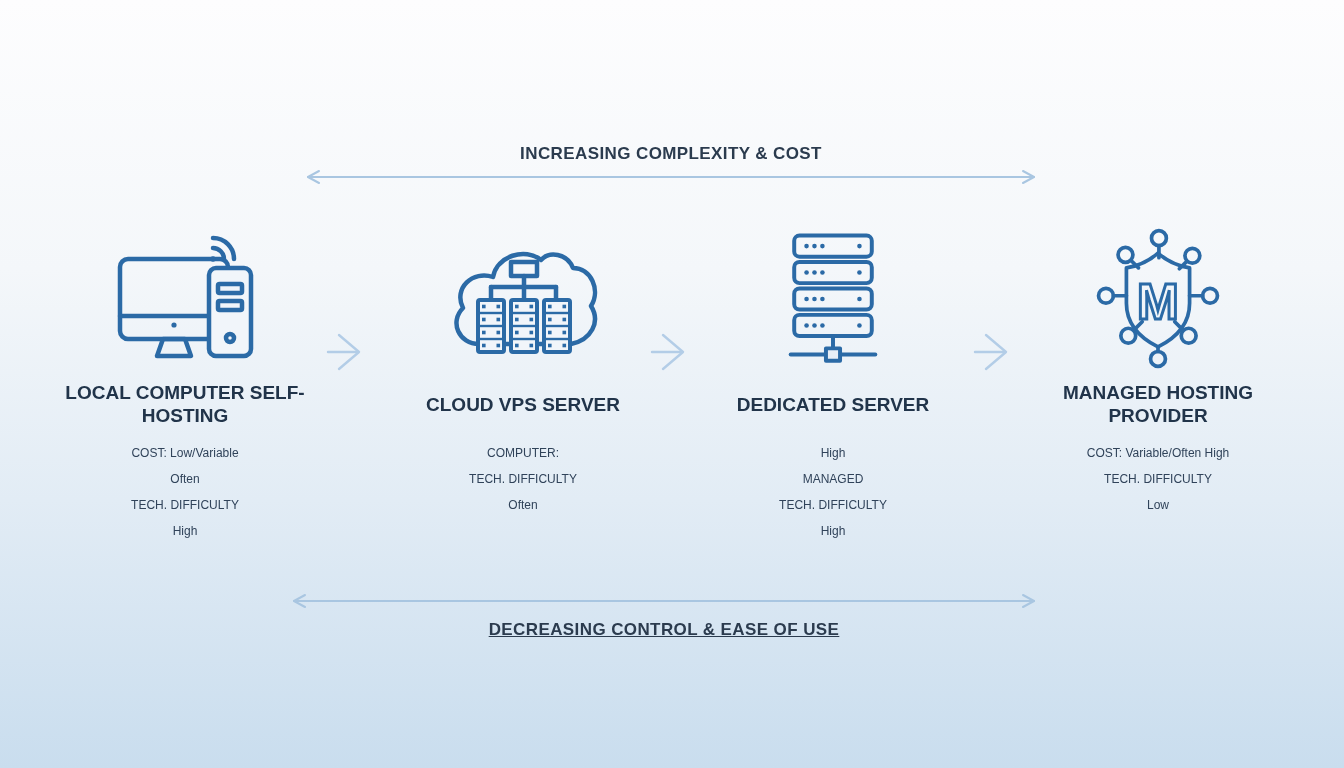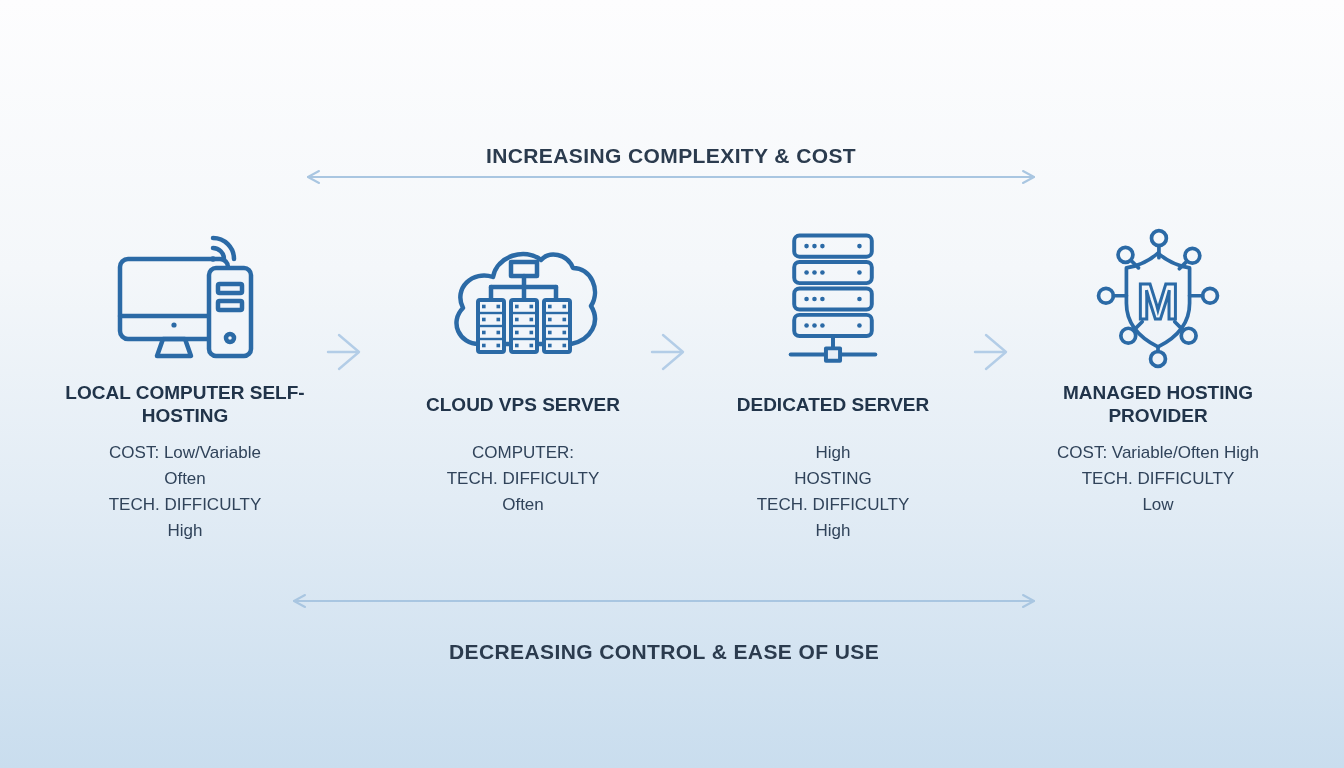--- a/index.html
+++ b/index.html
@@ -12,21 +12,21 @@
   }
   .stage {
     position: relative;
     width: 1344px;
     height: 768px;
     background: linear-gradient(180deg, #fdfdfe 0%, #f4f7fa 35%, #e2ecf5 65%, #c9ddee 100%);
   }
   .axis-label {
     position: absolute;
     text-align: center;
-    font-size: 21px;
+    font-size: 17px;
     font-weight: 600;
     letter-spacing: 0.4px;
     color: #2b3b4e;
   }
   .axis-arrow { position: absolute; }
   .axis-arrow svg { display: block; }
 
   .col {
     position: absolute;
     top: 224px;
@@ -48,21 +48,21 @@
     font-weight: 700;
     color: #21344a;
   }
   .col-title > span {
     display: block;
     max-width: 240px;
     margin: 0 auto;
   }
   .details { padding-top: 6px; }
   .detail-line {
-    font-size: 17px;
+    font-size: 12px;
     line-height: 26px;
     color: #30435a;
   }
   .chevron { position: absolute; top: 332px; }
 
   .stroke-icon {
     stroke: #2b6aa6;
     fill: none;
     stroke-linecap: round;
     stroke-linejoin: round;
@@ -203,21 +203,21 @@
             <circle cx="48" cy="106" r="2.6"></circle>
             <circle cx="90" cy="106" r="2.6"></circle>
         </g>
       </svg>
     </div>
     <div class="col-title">
       <span>DEDICATED SERVER</span>
     </div>
     <div class="details">
       <div class="detail-line">High</div>
-      <div class="detail-line">HOSTING</div>
+      <div class="detail-line">MANAGED</div>
       <div class="detail-line">TECH. DIFFICULTY</div>
       <div class="detail-line">High</div>
     </div>
   </div>
 
   <div class="chevron" style="left:973px;">
     <svg width="46" height="40" viewBox="0 0 46 40">
       <g stroke="#b3cde7" stroke-width="2.4" fill="none" stroke-linecap="round" stroke-linejoin="round">
         <line x1="2" y1="20" x2="31" y2="20"></line>
         <polyline points="13,3 33,20 13,37"></polyline>
@@ -262,15 +262,15 @@
 
   <div class="axis-arrow" style="left:281px; top:592px;">
     <svg width="766" height="18" viewBox="0 0 766 18">
       <g stroke="#a9c6e1" stroke-width="2" fill="none" stroke-linecap="round" stroke-linejoin="round">
         <line x1="13" y1="9" x2="753" y2="9"></line>
         <polyline points="24,3 13,9 24,15"></polyline>
         <polyline points="742,3 753,9 742,15"></polyline>
       </g>
     </svg>
   </div>
-  <div class="axis-label" style="left:281px; top:640px; width:766px;">DECREASING CONTROL &amp; EASE OF USE</div>
+  <div class="axis-label" style="left:281px; top:620px; width:766px;text-decoration:underline;">DECREASING CONTROL &amp; EASE OF USE</div>
 
 </div>
 
 </body></html>

